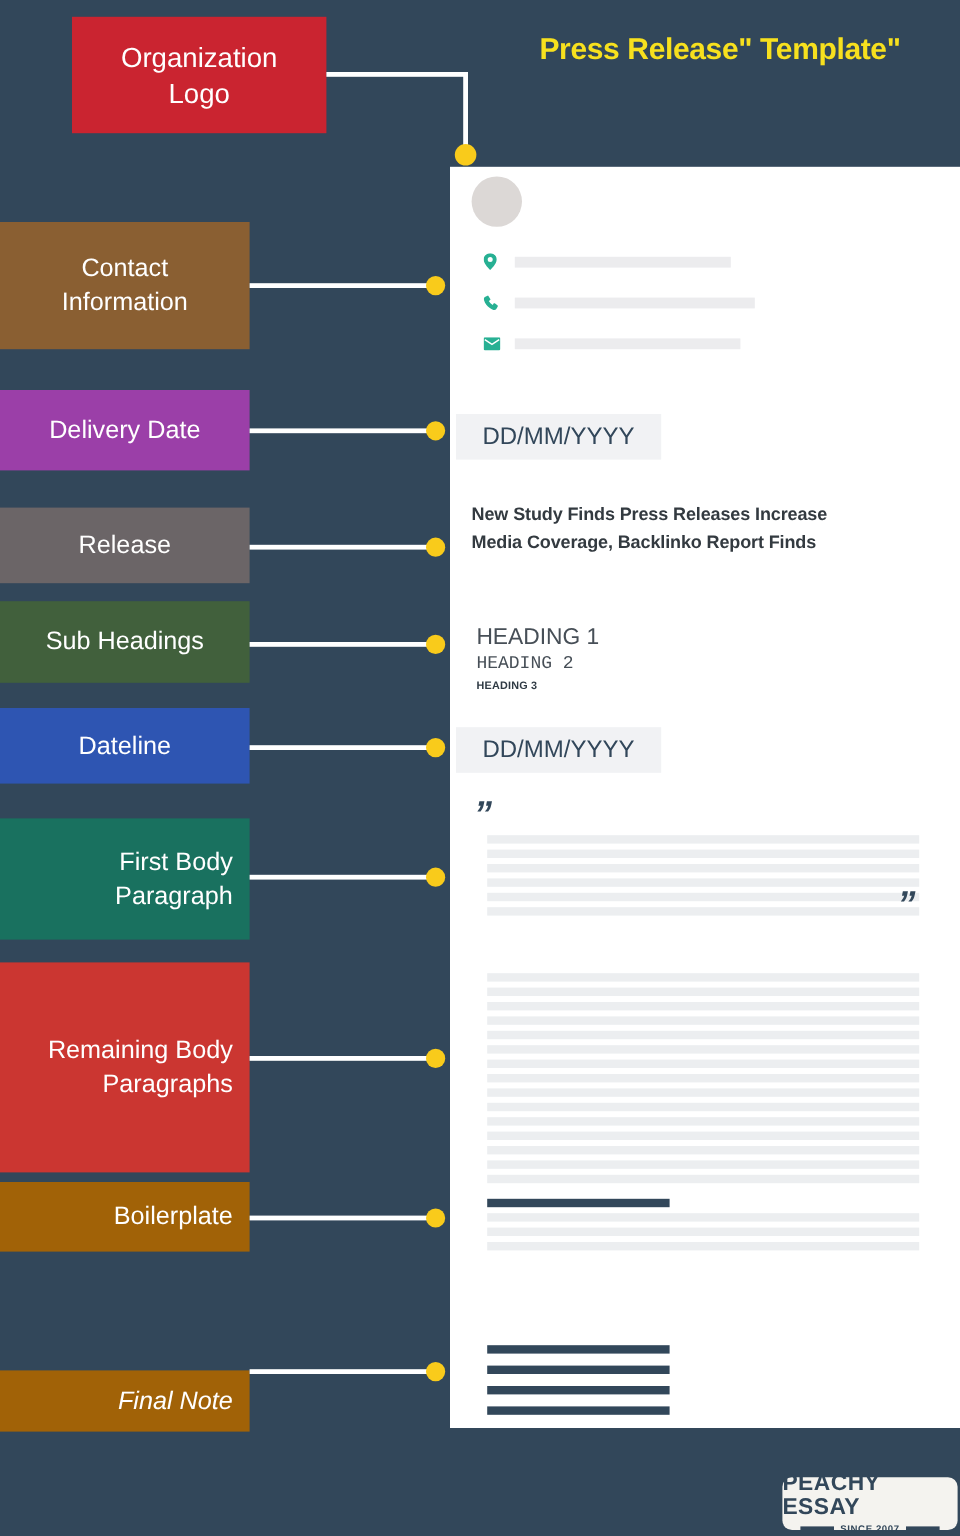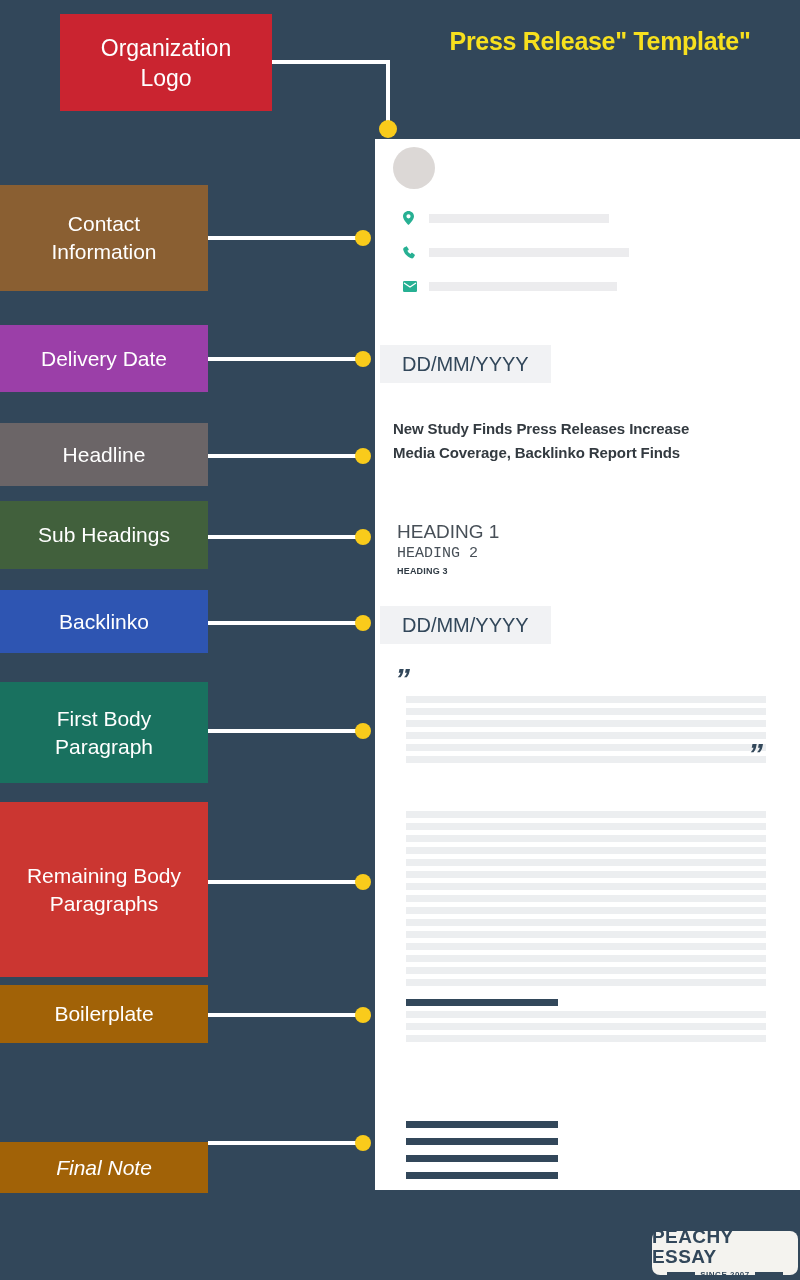--- a/index.html
+++ b/index.html
@@ -49,21 +49,21 @@
   
   .blk {
     position:absolute; left:0; width:208px;
     display:flex; align-items:center;
     padding:0 14px;
   }
   .blk span {
     color:#ffffff; font-size:21px; line-height:28px; width:100%;
   }
   .blk.center span { text-align:center; }
-  .blk.left span { text-align:center; }
+  .blk.left span { text-align:right; }
 
   
   .conn {
     position:absolute; height:4px; background:#ffffff; left:208px; width:148px;
   }
   .conn-dot {
     position:absolute; width:16px; height:16px; border-radius:50%;
     background:#f9cb1b; left:355px;
   }
 
@@ -150,31 +150,31 @@
         <span>Contact Information</span>
       </div>
       <div class="conn" style="top: 236px;"></div>
       <div class="conn-dot" style="top: 230px; background: rgb(249, 203, 27);"></div>
       <div class="blk center" style="top: 325px; height: 67px; background: rgb(155, 63, 168);">
         <span>Delivery Date</span>
       </div>
       <div class="conn" style="top: 357px;"></div>
       <div class="conn-dot" style="top: 351px; background: rgb(249, 203, 27);"></div>
       <div class="blk center" style="top: 423px; height: 63px; background: rgb(107, 101, 103);">
-        <span>Headline</span>
+        <span>Release</span>
       </div>
       <div class="conn" style="top: 454px;"></div>
       <div class="conn-dot" style="top: 448px; background: rgb(249, 203, 27);"></div>
       <div class="blk center" style="top: 501px; height: 68px; background: rgb(65, 96, 60);">
         <span>Sub Headings</span>
       </div>
       <div class="conn" style="top: 535px;"></div>
       <div class="conn-dot" style="top: 529px; background: rgb(249, 203, 27);"></div>
       <div class="blk center" style="top: 590px; height: 63px; background: rgb(46, 85, 178);">
-        <span>Backlinko</span>
+        <span>Dateline</span>
       </div>
       <div class="conn" style="top: 621px;"></div>
       <div class="conn-dot" style="top: 615px; background: rgb(249, 203, 27);"></div>
       <div class="blk left" style="top: 682px; height: 101px; background: rgb(25, 113, 95);">
         <span>First Body Paragraph</span>
       </div>
       <div class="conn" style="top: 729px;"></div>
       <div class="conn-dot" style="top: 723px; background: rgb(249, 203, 27);"></div>
       <div class="blk left" style="top: 802px; height: 175px; background: rgb(203, 54, 49);">
         <span>Remaining Body Paragraphs</span>

